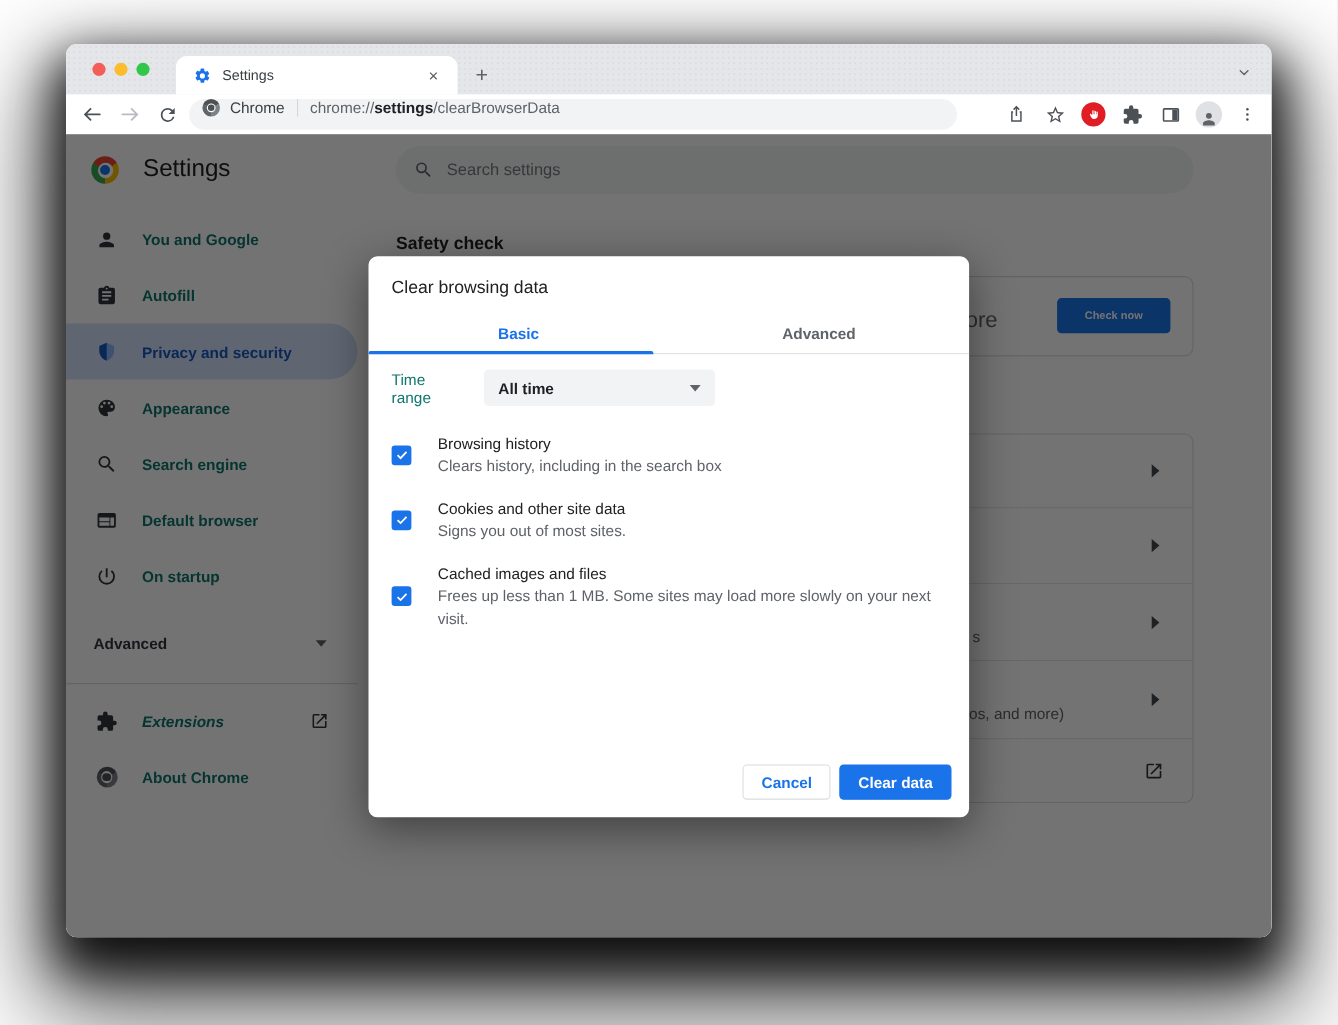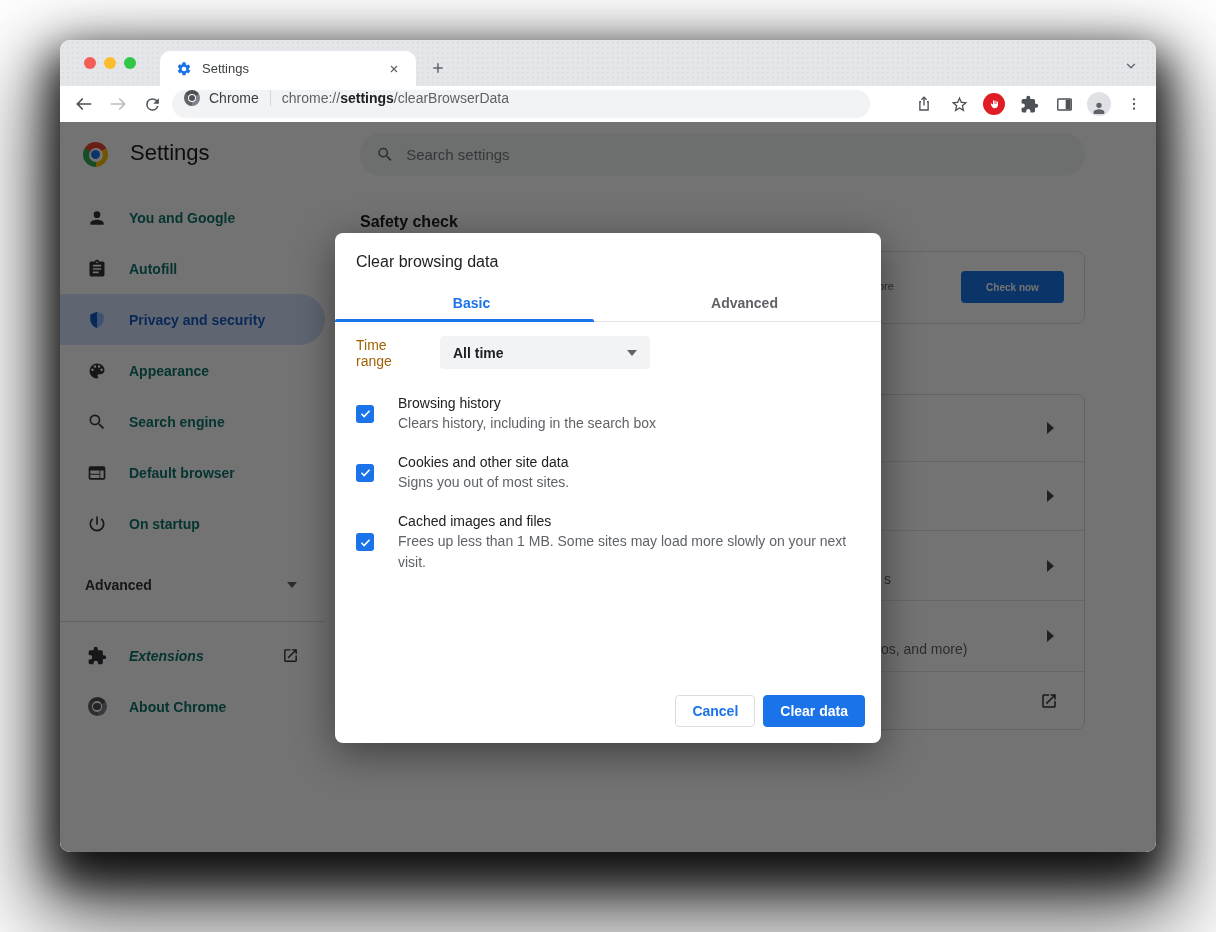--- a/index.html
+++ b/index.html
@@ -78,21 +78,21 @@
   .side-advanced { height:44px; margin-top:14px; display:flex; align-items:center; padding:0 28px 0 25px; cursor:pointer; }
   .side-advanced .s-label { font-size:14px; font-weight:700; color:#30343a; flex:1; }
   .caret-down { width:0; height:0; border-left:5px solid transparent; border-right:5px solid transparent; border-top:6px solid #5f6368; }
   .side-divider { border-top:1px solid #d8dadd; margin-top:14px; }
   .side-item .ext-link { margin-left:auto; margin-right:26px; }
 
   .content { margin-left:35px; width:725px; }
   .section-heading { margin-top:25px; font-size:16px; font-weight:700; color:#202124; }
   .card { background:#fff; border:1px solid #dadce0; border-radius:8px; position:relative; }
   .card1 { margin-top:20px; height:73px; }
-  .frag { position:absolute; font-size:11px; color:#5f6368; }
+  .frag { position:absolute; font-size:20px; color:#5f6368; }
   .frag-ore { left:517px; top:28px; }
   .checknow { position:absolute; right:20px; top:19px; width:103px; height:32px; background:#1a73e8;
     color:#fff; font-size:10px; font-weight:700; border:none; border-radius:4px; cursor:pointer;
     font-family:"Liberation Sans", sans-serif; }
   .card2 { margin-top:70px; }
   .prow { position:relative; border-top:1px solid #e3e5e8; }
   .prow:first-child { border-top:none; }
   .chev-right { position:absolute; right:30px; top:50%; margin-top:-6px; width:0; height:0;
     border-top:6px solid transparent; border-bottom:6px solid transparent; border-left:7px solid #444a50; }
   .frag-s { left:523px; top:40px; font-size:14px; }
@@ -107,21 +107,21 @@
   .dlg-title { position:absolute; left:21px; top:20px; font-size:16px; color:#202124; }
   .dlg-tabs { position:absolute; left:0; right:0; top:52px; height:37px; display:flex;
     border-bottom:1px solid #e0e2e5; }
   .dlg-tab { flex:1 1 50%; display:flex; align-items:center; justify-content:center;
     font-size:14px; font-weight:700; color:#5f6368; cursor:pointer; position:relative;
     background:transparent; border:none; font-family:"Liberation Sans", sans-serif; }
   .dlg-tab.active { color:#1a73e8; }
   .dlg-tab.active::after { content:""; position:absolute; left:0; right:14px; bottom:-1px; height:3px;
     background:#1a73e8; border-radius:2px 2px 0 0; }
   .timerange { position:absolute; left:21px; top:103px; display:flex; align-items:center; }
-  .tr-label { font-size:14px; color:#a16207; width:70px; }
+  .tr-label { font-size:14px; color:#0f766e; width:70px; }
   .dropdown { margin-left:14px; width:210px; height:33px; background:#f1f3f4; border-radius:4px;
     display:flex; align-items:center; padding:0 13px; cursor:pointer; }
   .dropdown .dd-value { font-size:14px; font-weight:700; color:#202124; flex:1; }
   .options { position:absolute; left:21px; right:21px; top:160px; }
   .opt { display:flex; align-items:center; margin-top:18px; }
   .opt:first-child { margin-top:0; }
   .checkbox { flex:0 0 auto; width:18px; height:18px; border-radius:3px; background:#1a73e8;
     display:flex; align-items:center; justify-content:center; cursor:pointer; }
   .opt-text { margin-left:24px; }
   .opt-title { font-size:14px; color:#202124; line-height:20px; }

